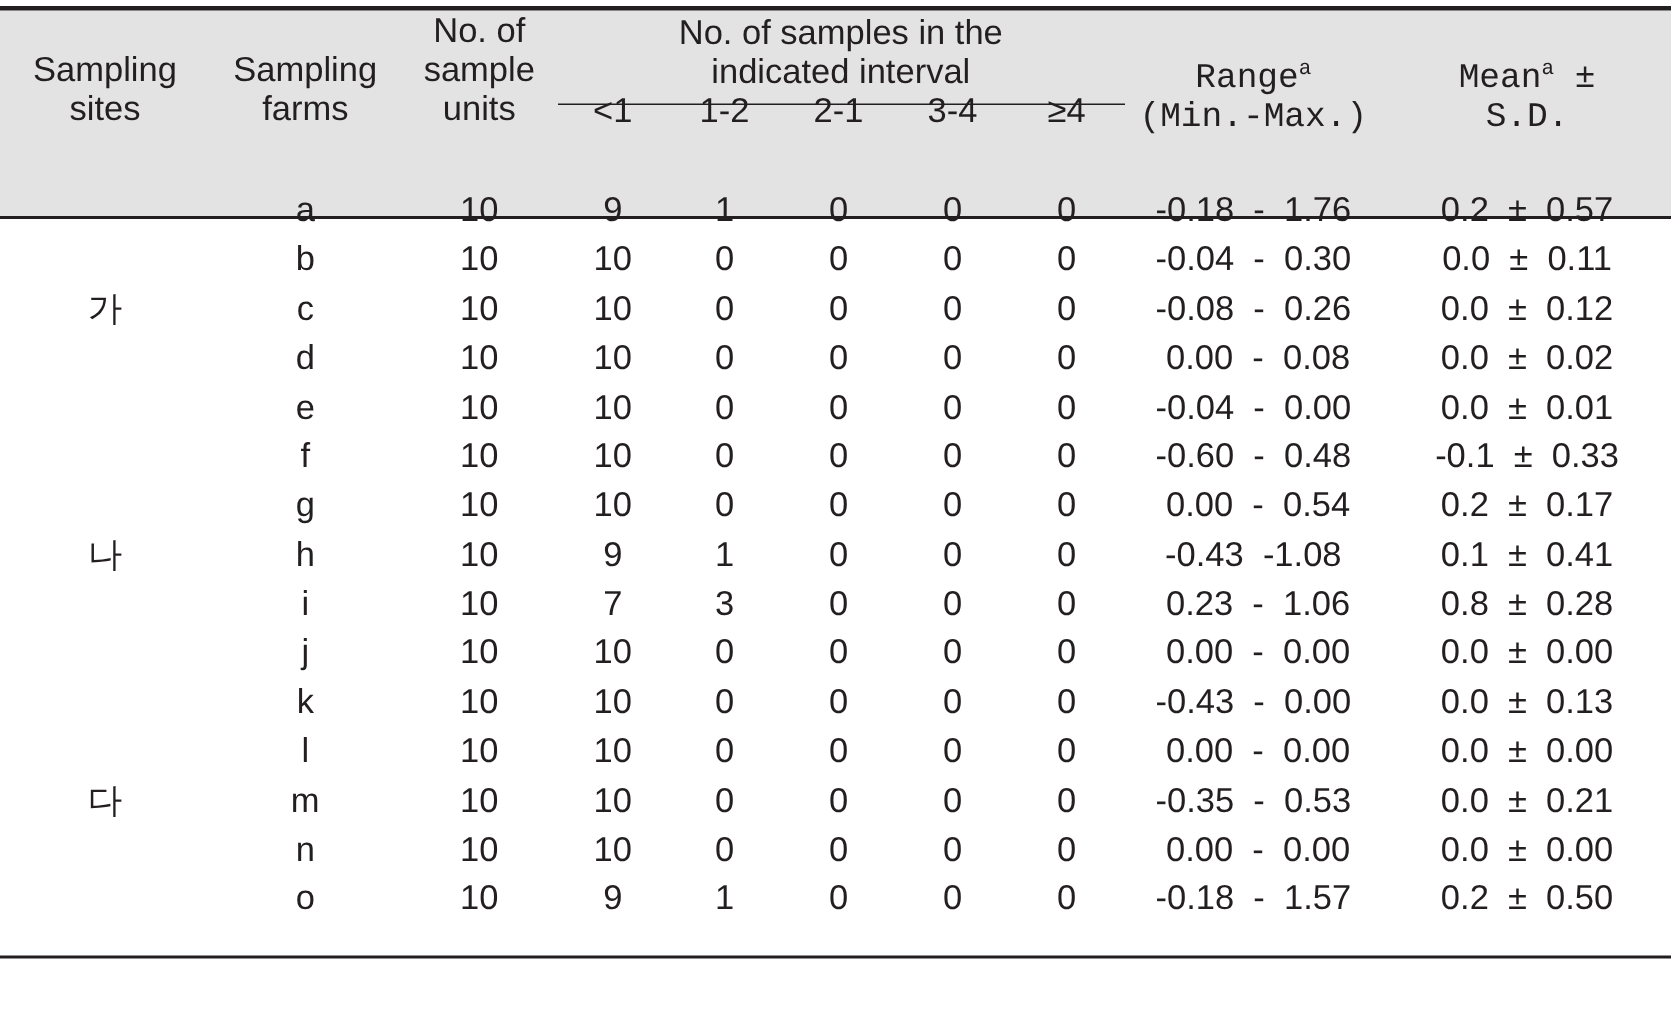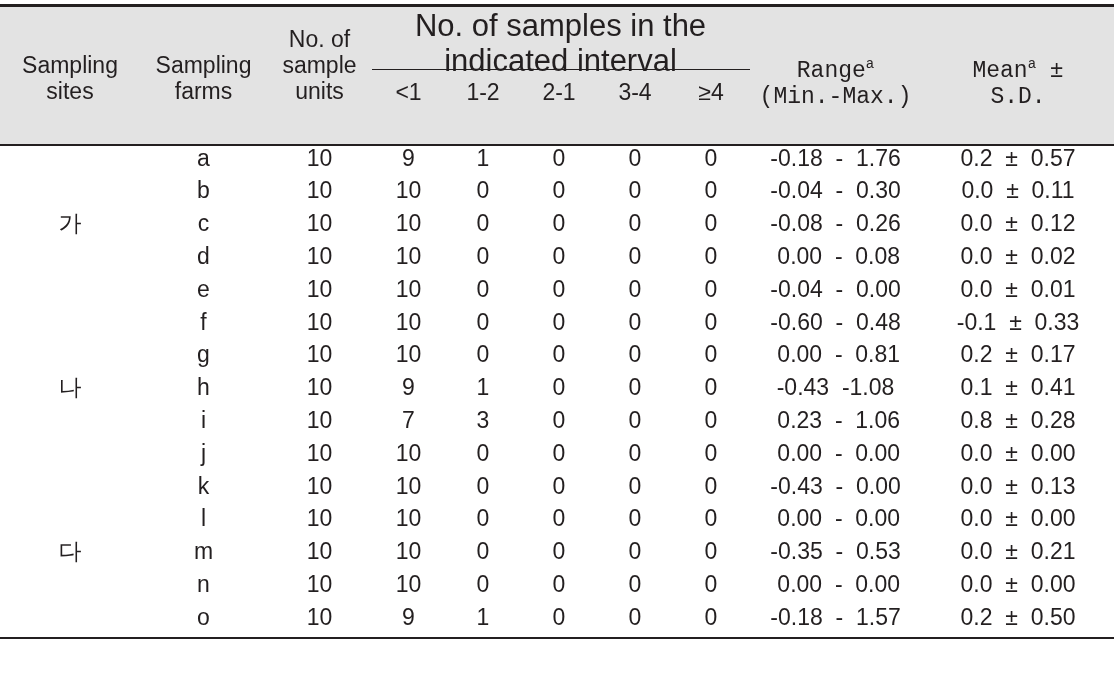--- a/index.html
+++ b/index.html
@@ -71,21 +71,21 @@
     text-align: center;
     vertical-align: bottom;
     padding: 0;
     color: #231f20;
     margin-top: 24px;
   }
 
   .th-span {
     vertical-align: top;
     padding-top: 8px !important;
-    font-size: 31px;
+    font-size: 23px;
     line-height: 1.14;
   }
 
   .th-tall {
     padding-bottom: 38px !important;
   }
   .th-sub {
     padding-bottom: 37px !important;
     font-size: 23px;
   }
@@ -258,21 +258,21 @@
         </tr>
         <tr>
           <td class="site-cell"></td>
           <td>g</td>
           <td>10</td>
           <td>10</td>
           <td>0</td>
           <td>0</td>
           <td>0</td>
           <td>0</td>
-          <td> 0.00  -  0.81</td>
+          <td> 0.00  -  0.54</td>
           <td>0.2  ±  0.17</td>
         </tr>
         <tr>
           <td class="site-cell">나</td>
           <td>h</td>
           <td>10</td>
           <td>9</td>
           <td>1</td>
           <td>0</td>
           <td>0</td>

